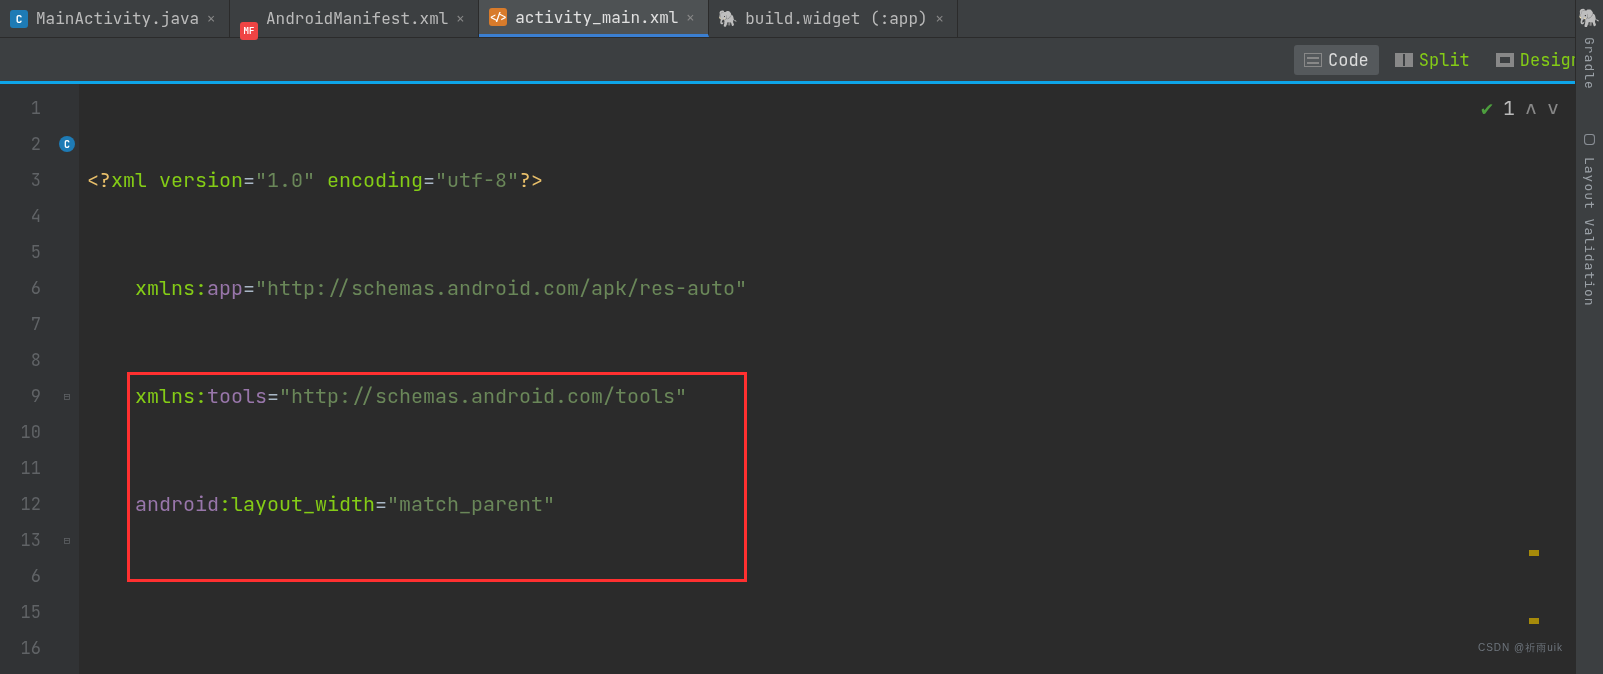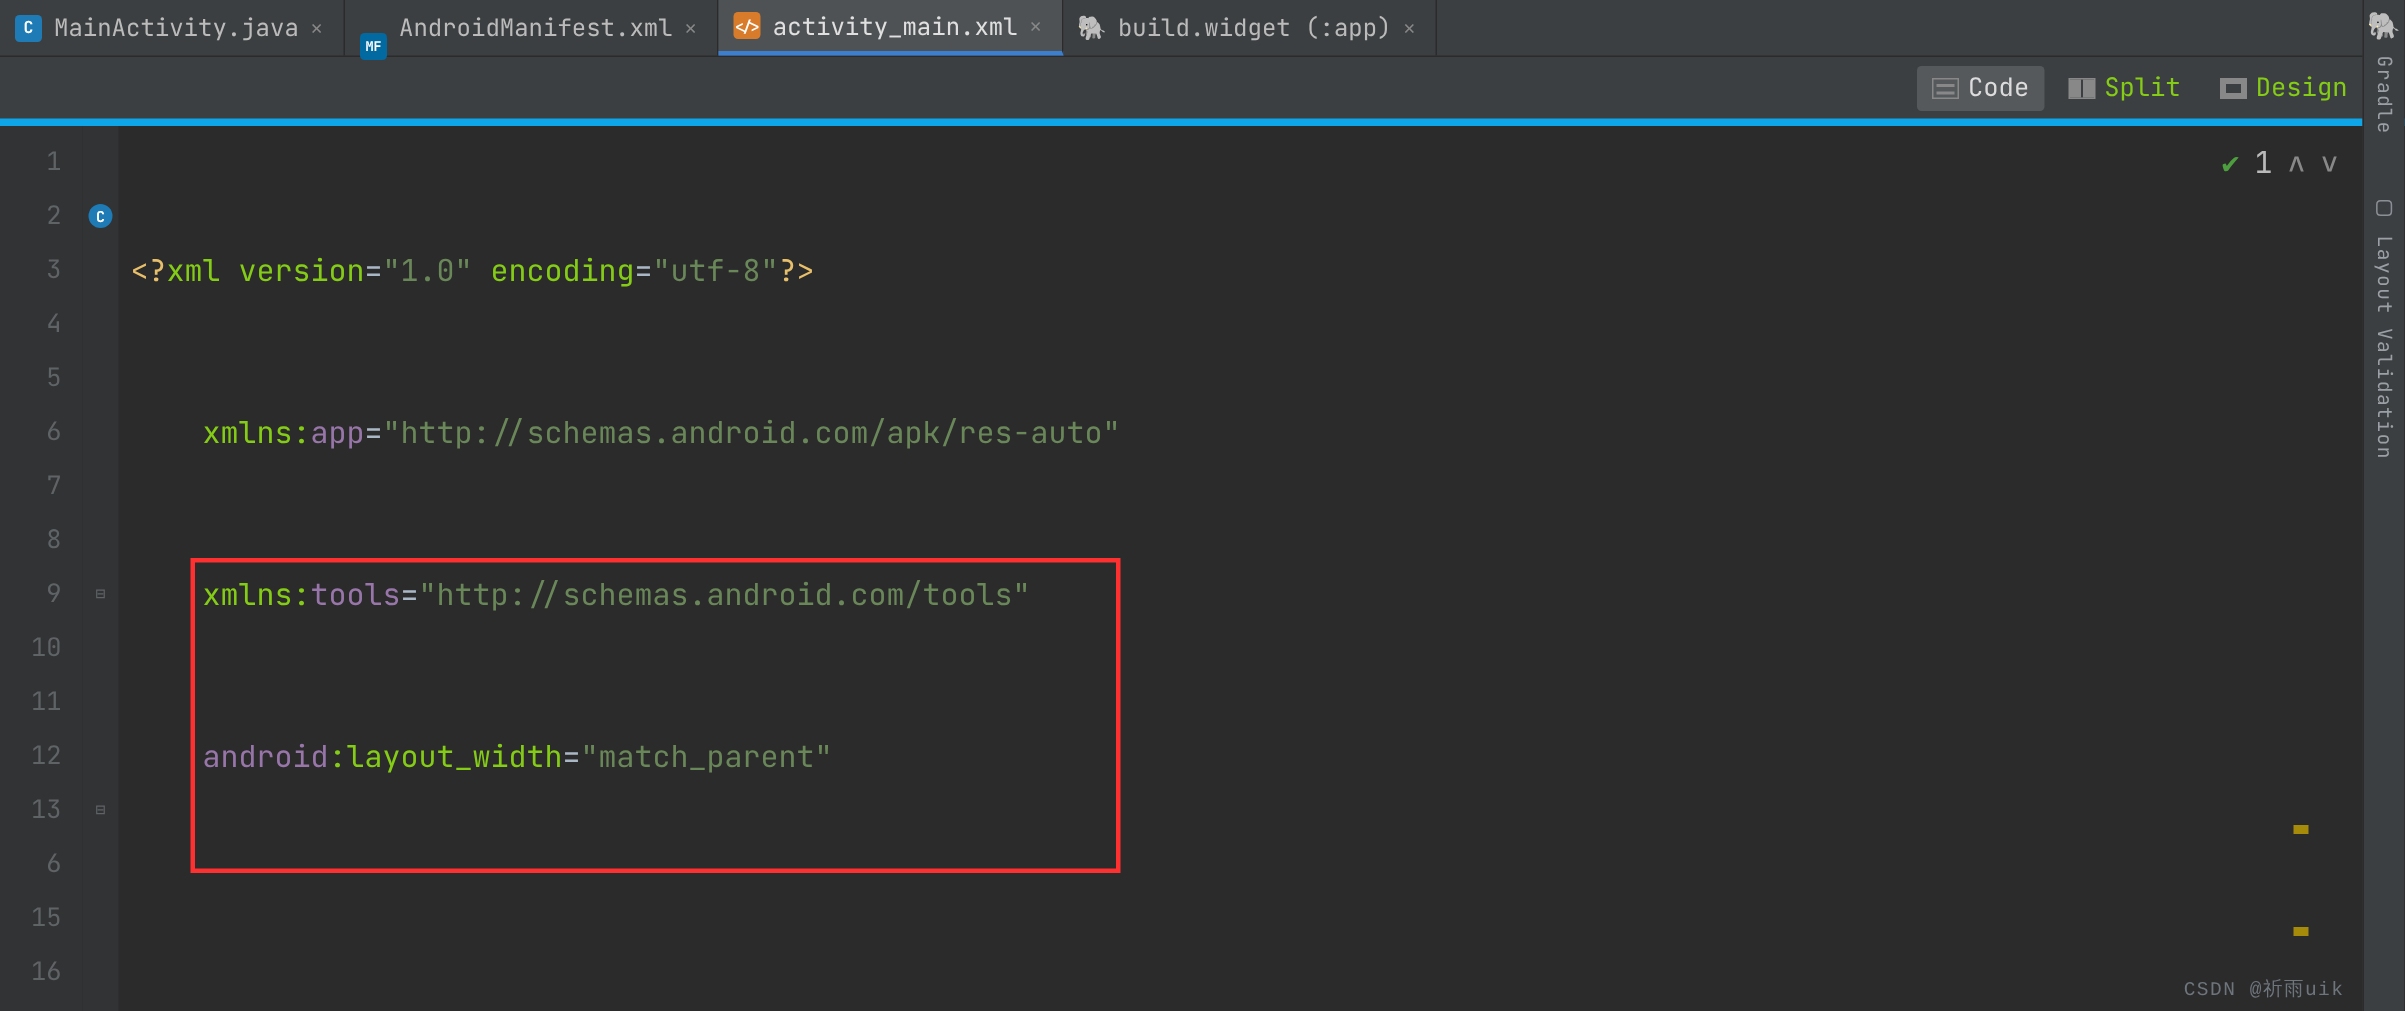--- a/index.html
+++ b/index.html
@@ -33,34 +33,34 @@
     border-right:1px solid #2b2b2b;
   }
   .tab.active {
     background:#4e5254;
     border-bottom:3px solid #3b7fd1;
     color:#e0e0e0;
   }
   .tab .close { color:#888; font-size:13px; }
   .file-icon { display:inline-flex; width:18px; height:18px; align-items:center; justify-content:center; font-size:11px; border-radius:3px; font-weight:bold; }
   .ic-class { background:#1e7bb5; color:#fff; }
-  .ic-mf    { background:#0369a1; color:#fff; font-size:9px;margin-top:24px; }
+  .ic-mf    { background:#ef4444; color:#fff; font-size:9px;margin-top:24px; }
   .ic-xml   { background:#d87b2b; color:#fff; font-size:10px;}
   .ic-gr    { background:transparent; color:#7f8b99; font-size:16px;}
 
   
   .view-toolbar {
     height:46px;
     background:#3c3f41;
     display:flex;
     justify-content:flex-end;
     align-items:center;
-    padding-right:28px;
+    padding-right:12px;
     gap:6px;
-    border-bottom:5px solid #0ea5e9;
+    border-bottom:3px solid #0ea5e9;
   }
   .view-btn {
     display:flex;
     align-items:center;
     gap:6px;
     padding:4px 10px;
     color:#84cc16;
     font-size:17px;
     cursor:pointer;
     border-radius:3px;
@@ -150,24 +150,24 @@
   .inspect .ok{color:#4d9e3e;}
   .inspect .cnt{color:#bababa;}
   .inspect .chev{color:#888;}
   .yellow-strip{position:absolute;right:34px;width:10px;height:6px;background:#a68a0a;}
 
   
   .error-track{position:absolute;right:30px;top:88px;bottom:0;width:14px;}
 
   .watermark{
     position:absolute;
-    right:40px; bottom:6px;
+    right:40px; bottom:19px;
     color:#6e757d;
-    font-size:13px;
-    font-family:Liberation Mono, monospace;
+    font-size:10px;
+    font-family:Liberation Sans, sans-serif;
     letter-spacing:1px;
   }
 </style>
 </head>
 <body>
 
 <div class="tab-bar">
   <div class="tab">
     <span class="file-icon ic-class">C</span>
     <span>MainActivity.java</span>

